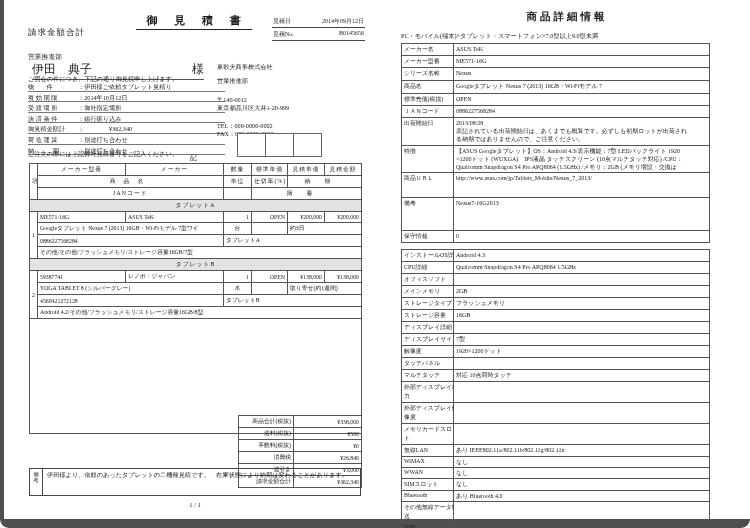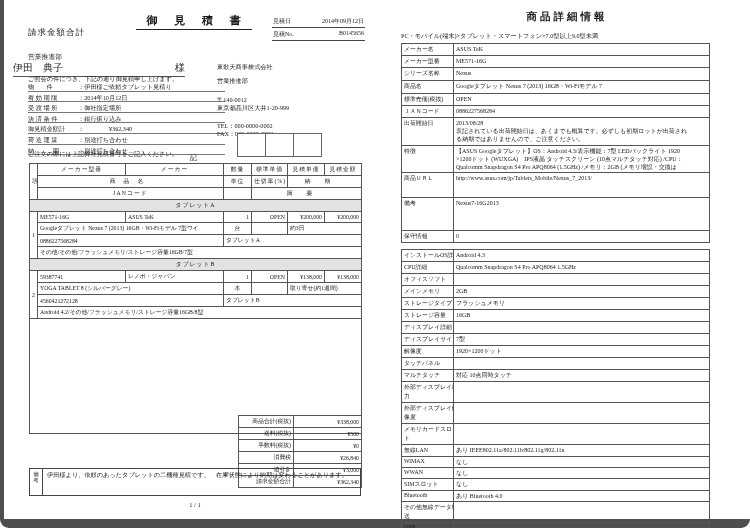--- a/index.html
+++ b/index.html
@@ -13,21 +13,21 @@
 
   
   .doc-title{left:0;width:380px;top:10px;text-align:center;}
   .doc-title span{display:inline-block;font-family:"Liberation Serif",serif;font-weight:bold;
     font-size:11px;letter-spacing:7px;border-bottom:1px solid #222;padding:0 4px 1px 10px;}
   .quote-meta{left:268px;top:15px;width:93px;font-size:6px;}
   .quote-meta .mrow{display:flex;justify-content:space-between;border-bottom:1px solid #444;
     padding:2px 1px 1px 1px;height:9px;}
   .client-company{left:24px;top:27px;font-size:8.5px;letter-spacing:1px;}
   .client-dept{left:24px;top:52px;font-size:6.8px;}
-  .client-person{left:9px;top:61px;width:172px;border-bottom:1px solid #555;font-size:10px;
+  .client-person{left:28px;top:61px;width:172px;border-bottom:1px solid #555;font-size:12px;
     display:flex;justify-content:space-between;padding-bottom:1px;}
   .intro{left:24px;top:75px;font-size:6.2px;}
   .fields{left:24px;top:81px;width:197px;}
   .frow{display:flex;border-bottom:1px solid #777;font-size:6.2px;padding:2px 0 0 0;height:7.6px;}
   .frow .flab{display:inline-block;width:50px;white-space:pre;}
   .frow .fval{white-space:pre;}
   .order-note{left:24px;top:150px;font-size:6.2px;}
   .seller{left:213px;top:63px;font-size:6.2px;}
   .seller div{position:absolute;white-space:nowrap;}
   .kigo{left:186px;top:153px;font-size:7px;letter-spacing:2px;}

